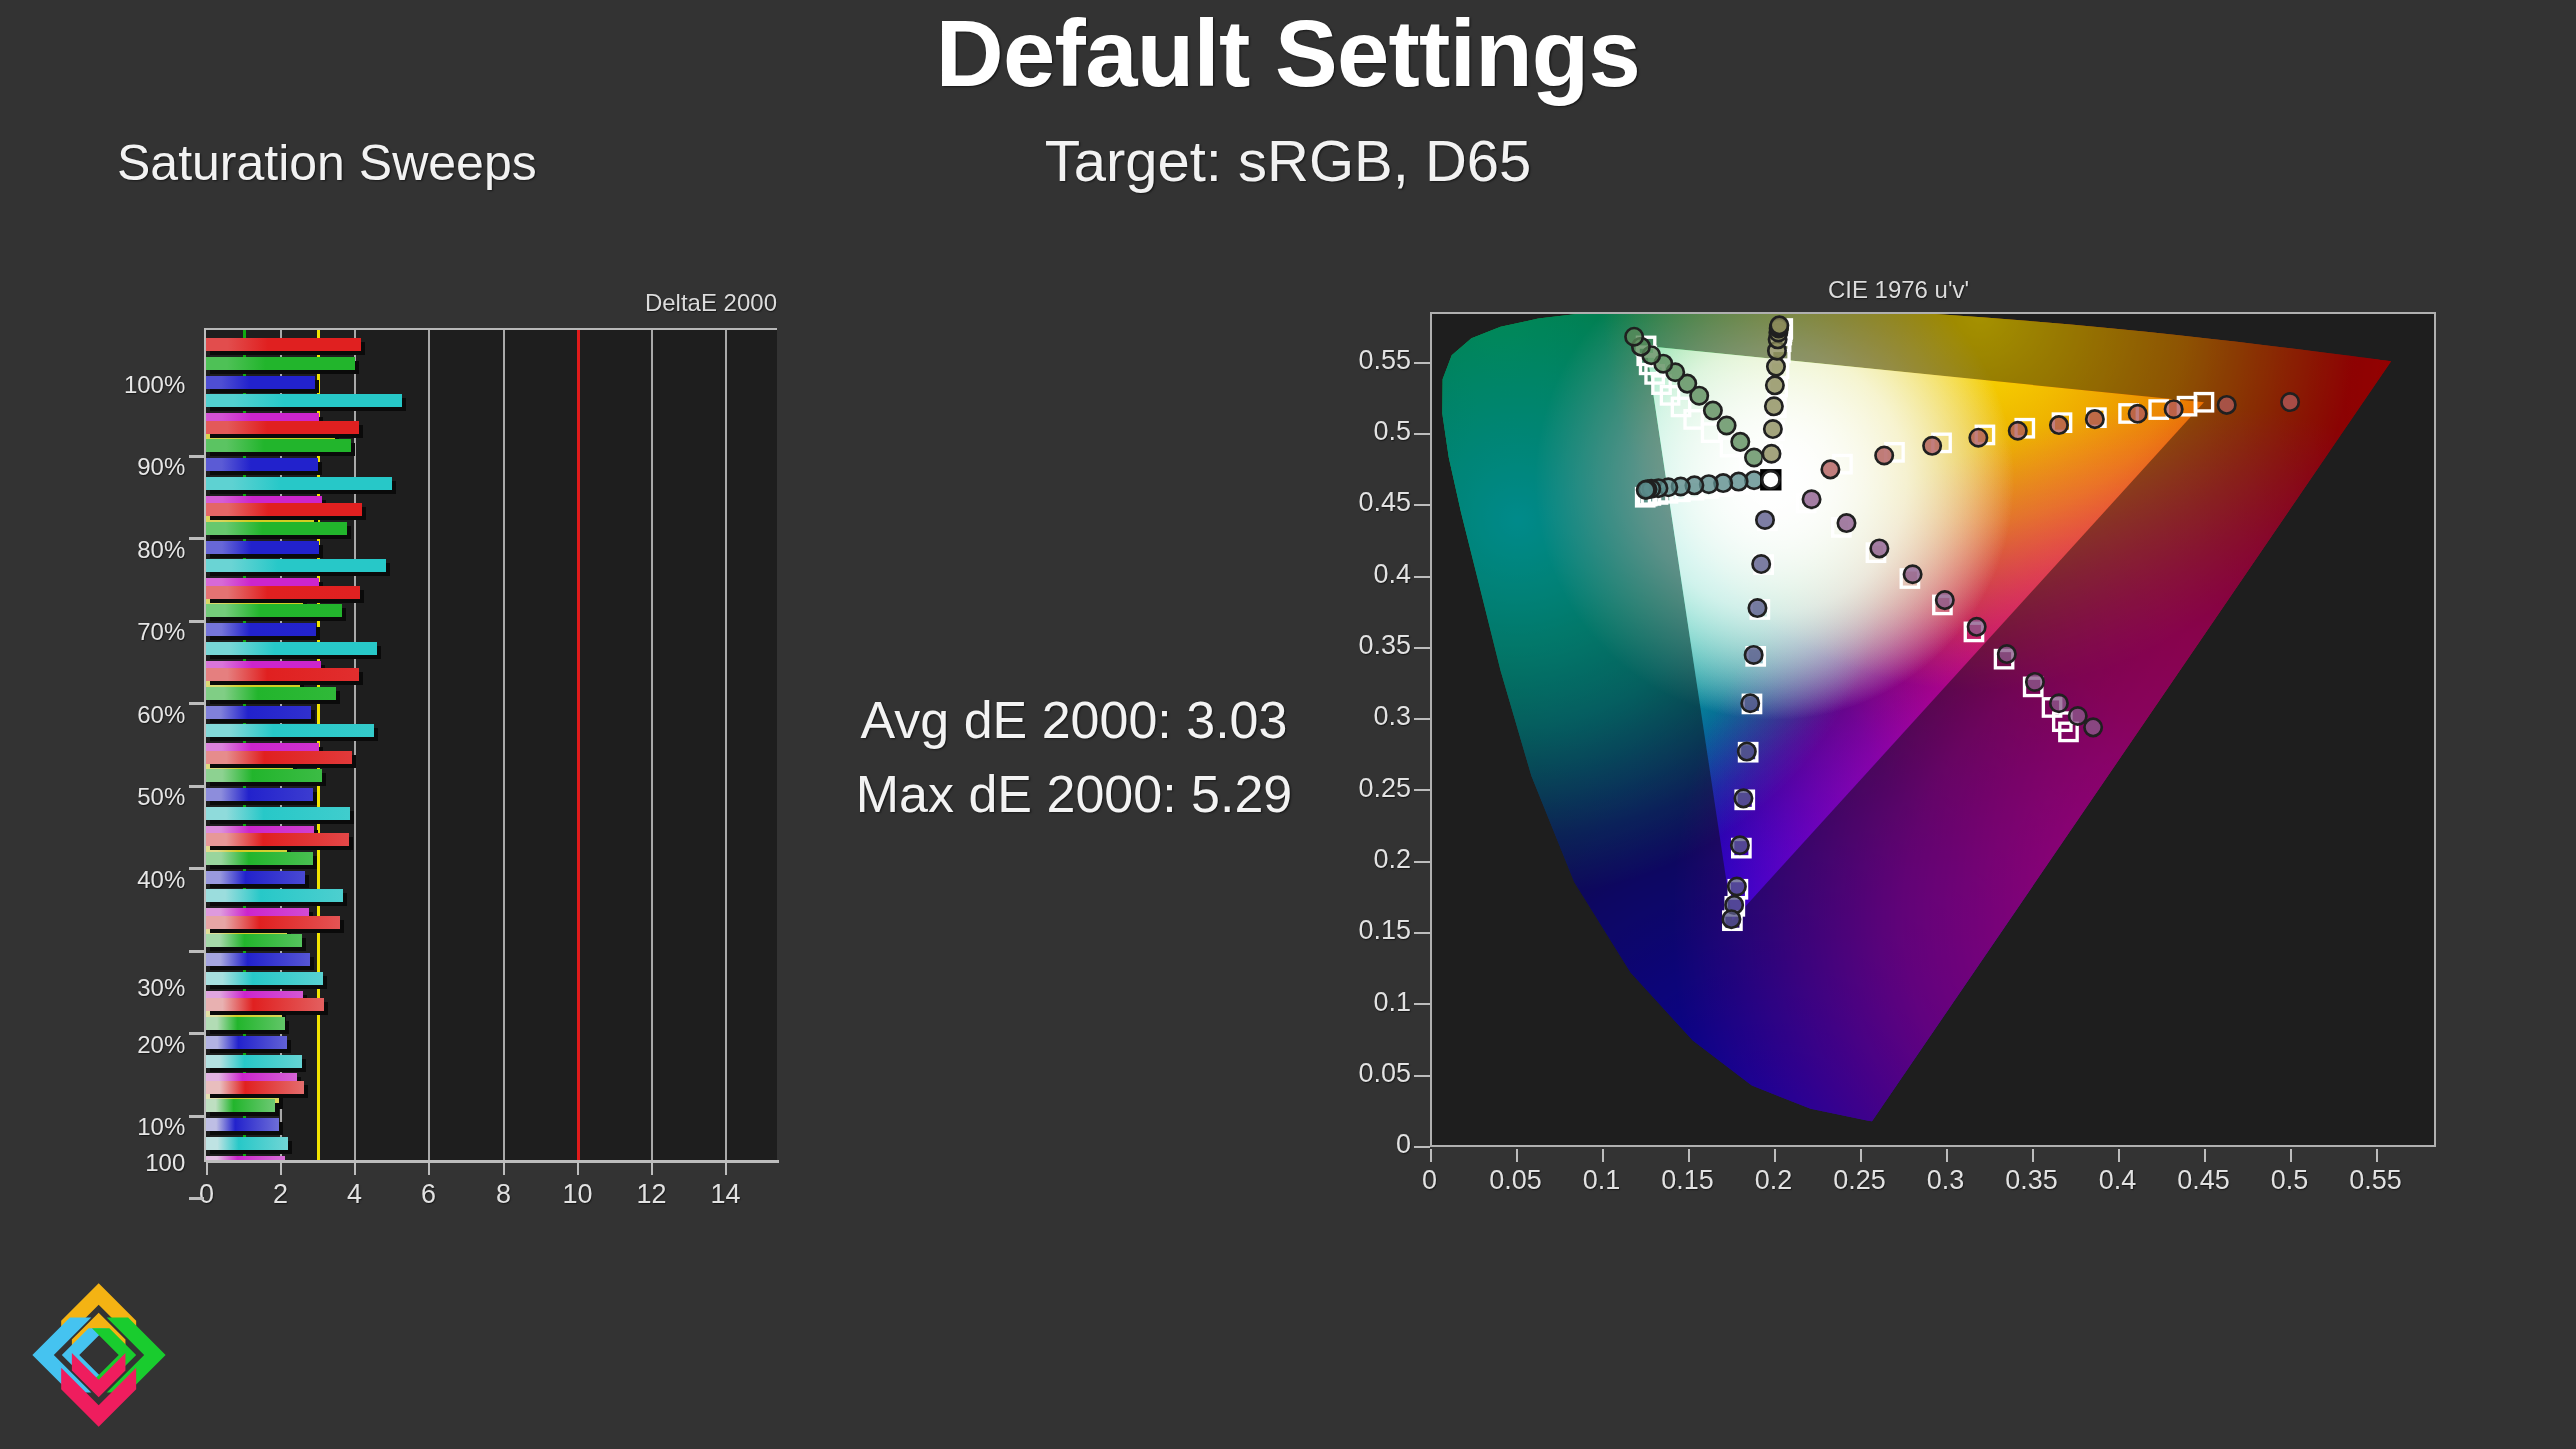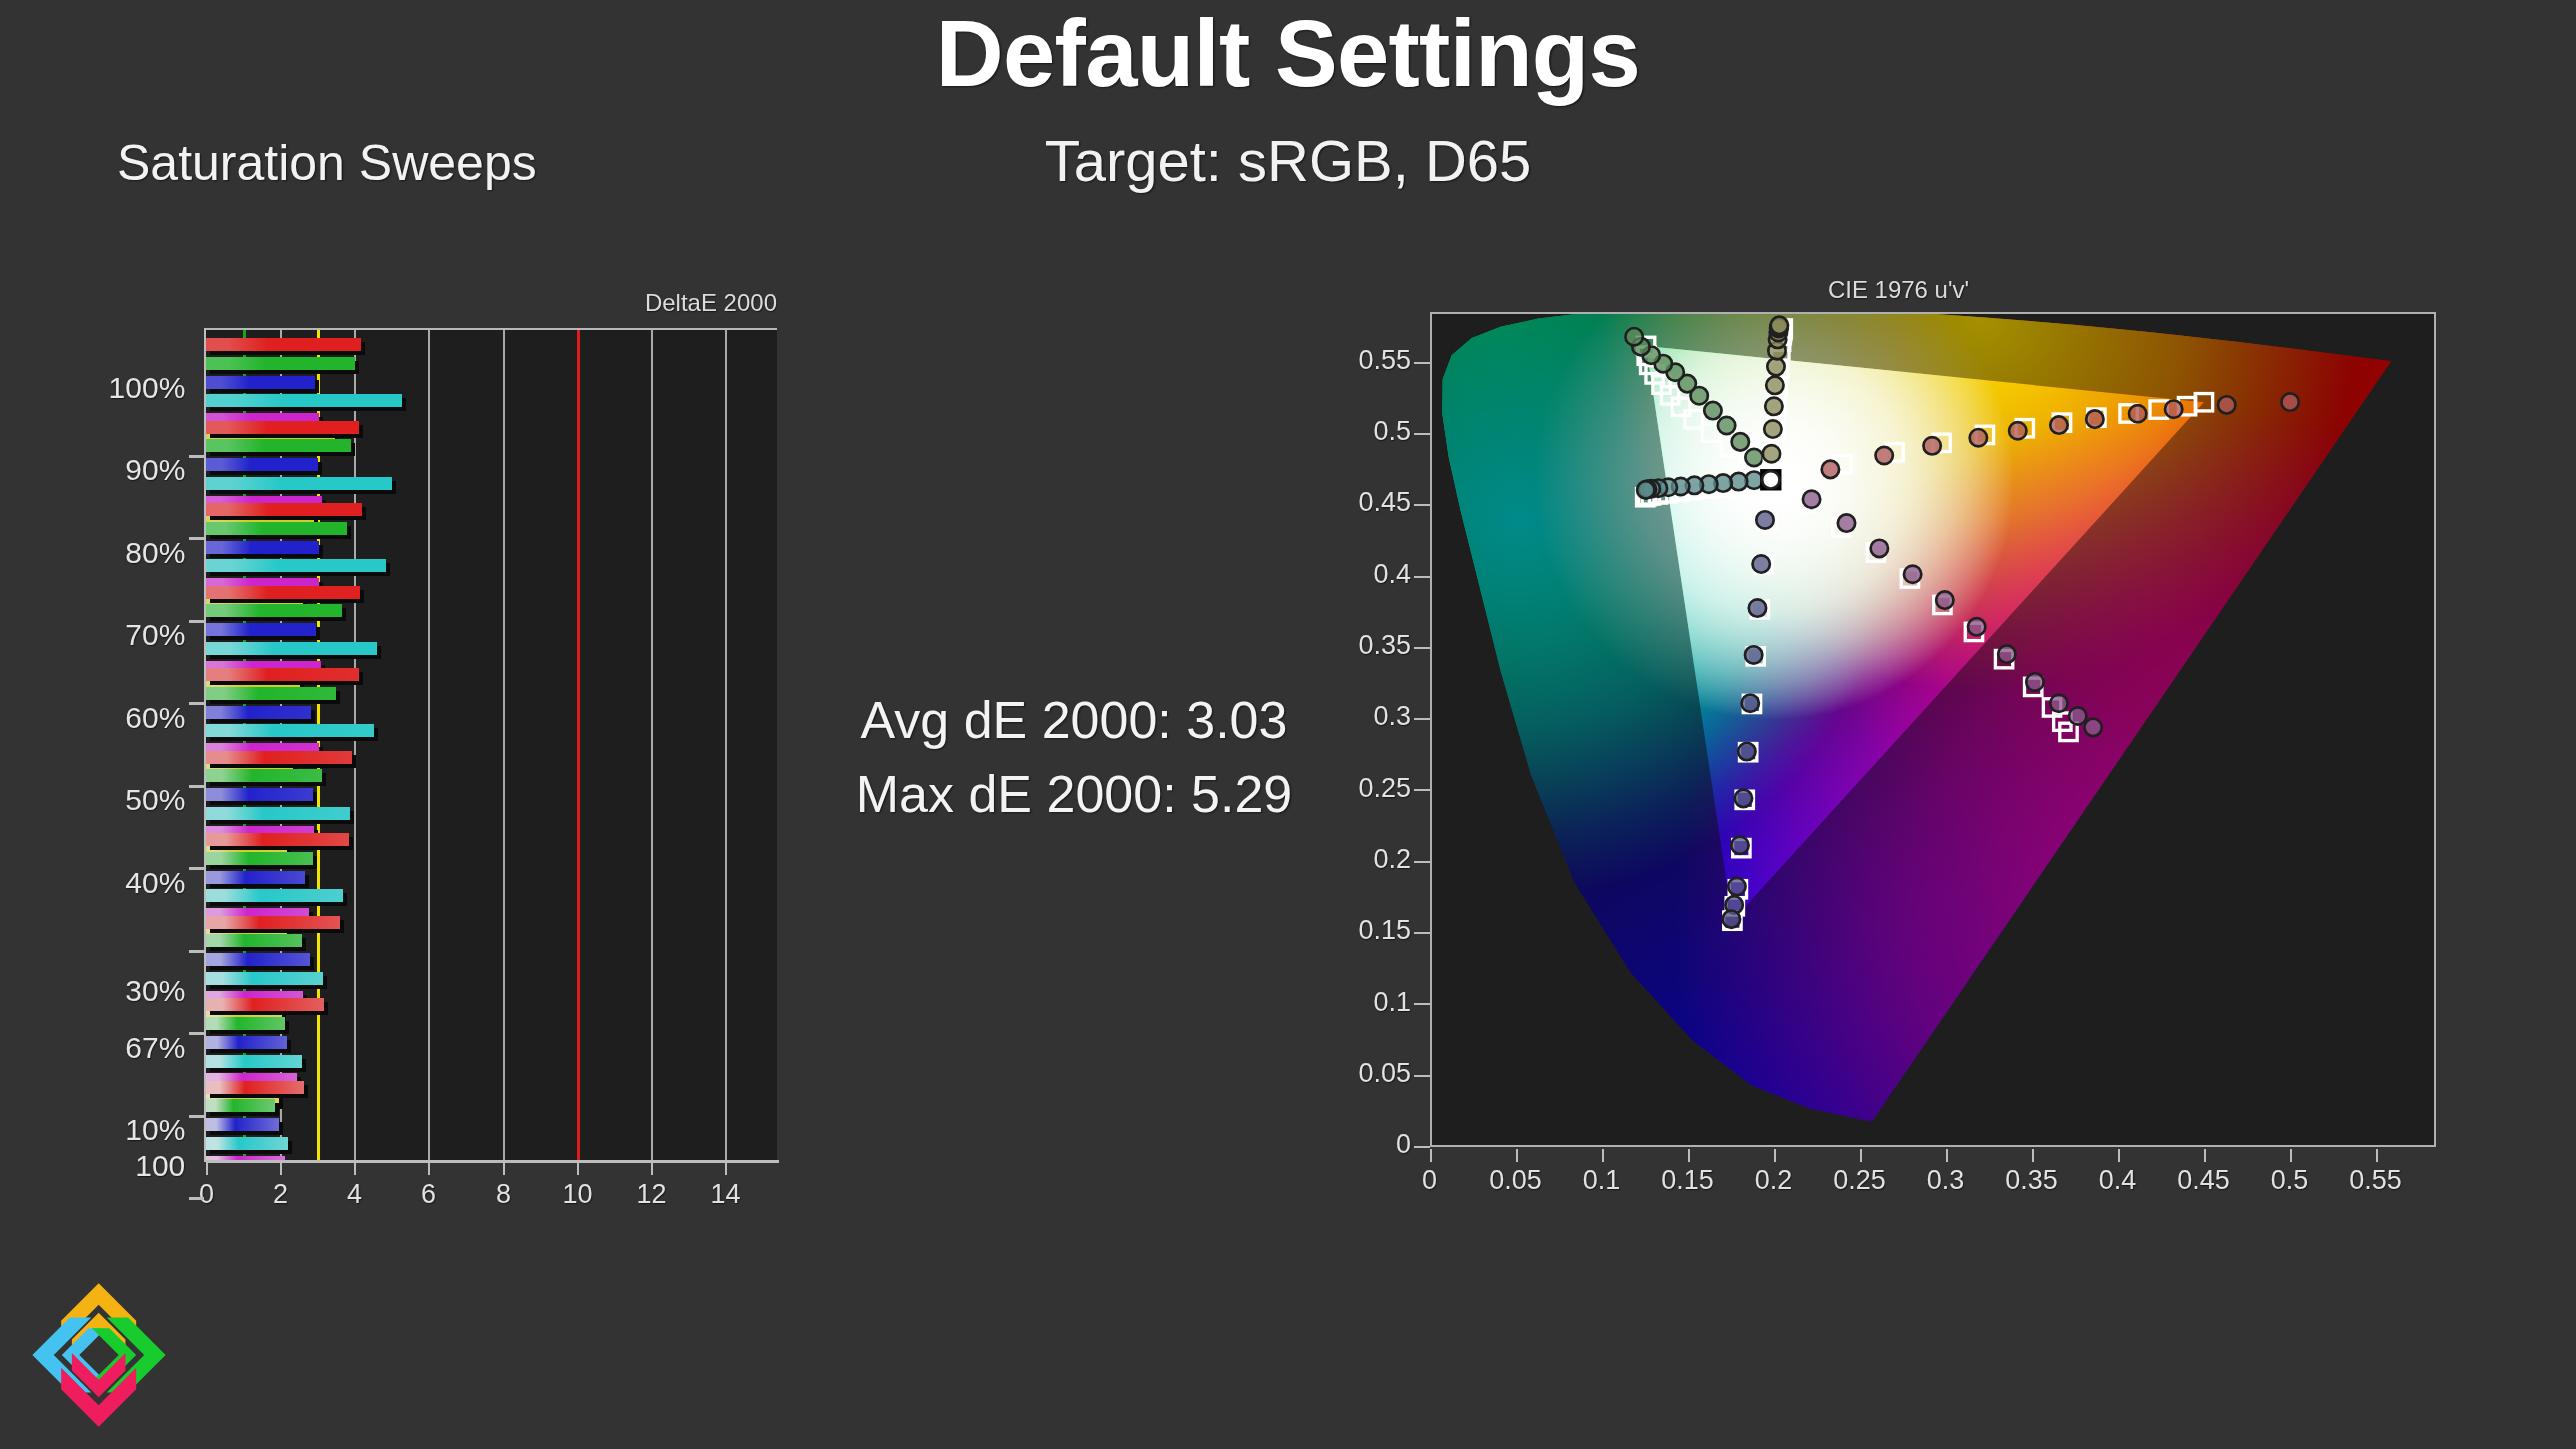--- a/index.html
+++ b/index.html
@@ -68,21 +68,21 @@
     position:absolute; left:204px; top:47px; width:2.7px; height:834px; background:#bdbdbd;
   }
   .xtick { position:absolute; top:881px; width:2px; height:13.4px; background:#bdbdbd; }
   .xlab {
     position:absolute; top:898px; font-size:27px; color:#e2e2e2;
     text-align:center; width:81px; margin-left:-40px;
     text-shadow:0.7px 0.7px 1.3px rgba(0,0,0,.6);
   }
   .ytick { position:absolute; left:189px; width:14.8px; height:2.7px; background:#bdbdbd; }
   .ylab {
-    position:absolute; right:0.7px; font-size:30px; color:#e6e6e6;
+    position:absolute; right:0.7px; font-size:24px; color:#e6e6e6;
     text-align:right; white-space:nowrap;
     text-shadow:0.7px 0.7px 1.3px rgba(0,0,0,.6);
   }
   .ylab-wrap { position:absolute; left:0; width:186px; }
 
   .bar {
     position:absolute; height:12.7px;
     box-shadow:4px 4px 0 0 #0a0a0a;
   }
 
@@ -251,21 +251,21 @@
       <div class="ytick" style="top: 586px;"></div>
       <div class="ylab-wrap" style="top: 585px;">
         <div class="ylab" style="position: relative;">40%</div>
       </div>
       <div class="ytick" style="top: 669px;"></div>
       <div class="ylab-wrap" style="top: 693px;">
         <div class="ylab" style="position: relative;">30%</div>
       </div>
       <div class="ytick" style="top: 751px;"></div>
       <div class="ylab-wrap" style="top: 750px;">
-        <div class="ylab" style="position: relative;">67%</div>
+        <div class="ylab" style="position: relative;">20%</div>
       </div>
       <div class="ytick" style="top: 834px;"></div>
       <div class="ylab-wrap" style="top: 832px;">
         <div class="ylab" style="position: relative;">10%</div>
       </div>
       <div class="ytick" style="top: 916px;"></div>
       <div class="ylab-wrap" style="top: 868px;">
         <div class="ylab" style="position: relative;">100</div>
       </div>
     </div>

